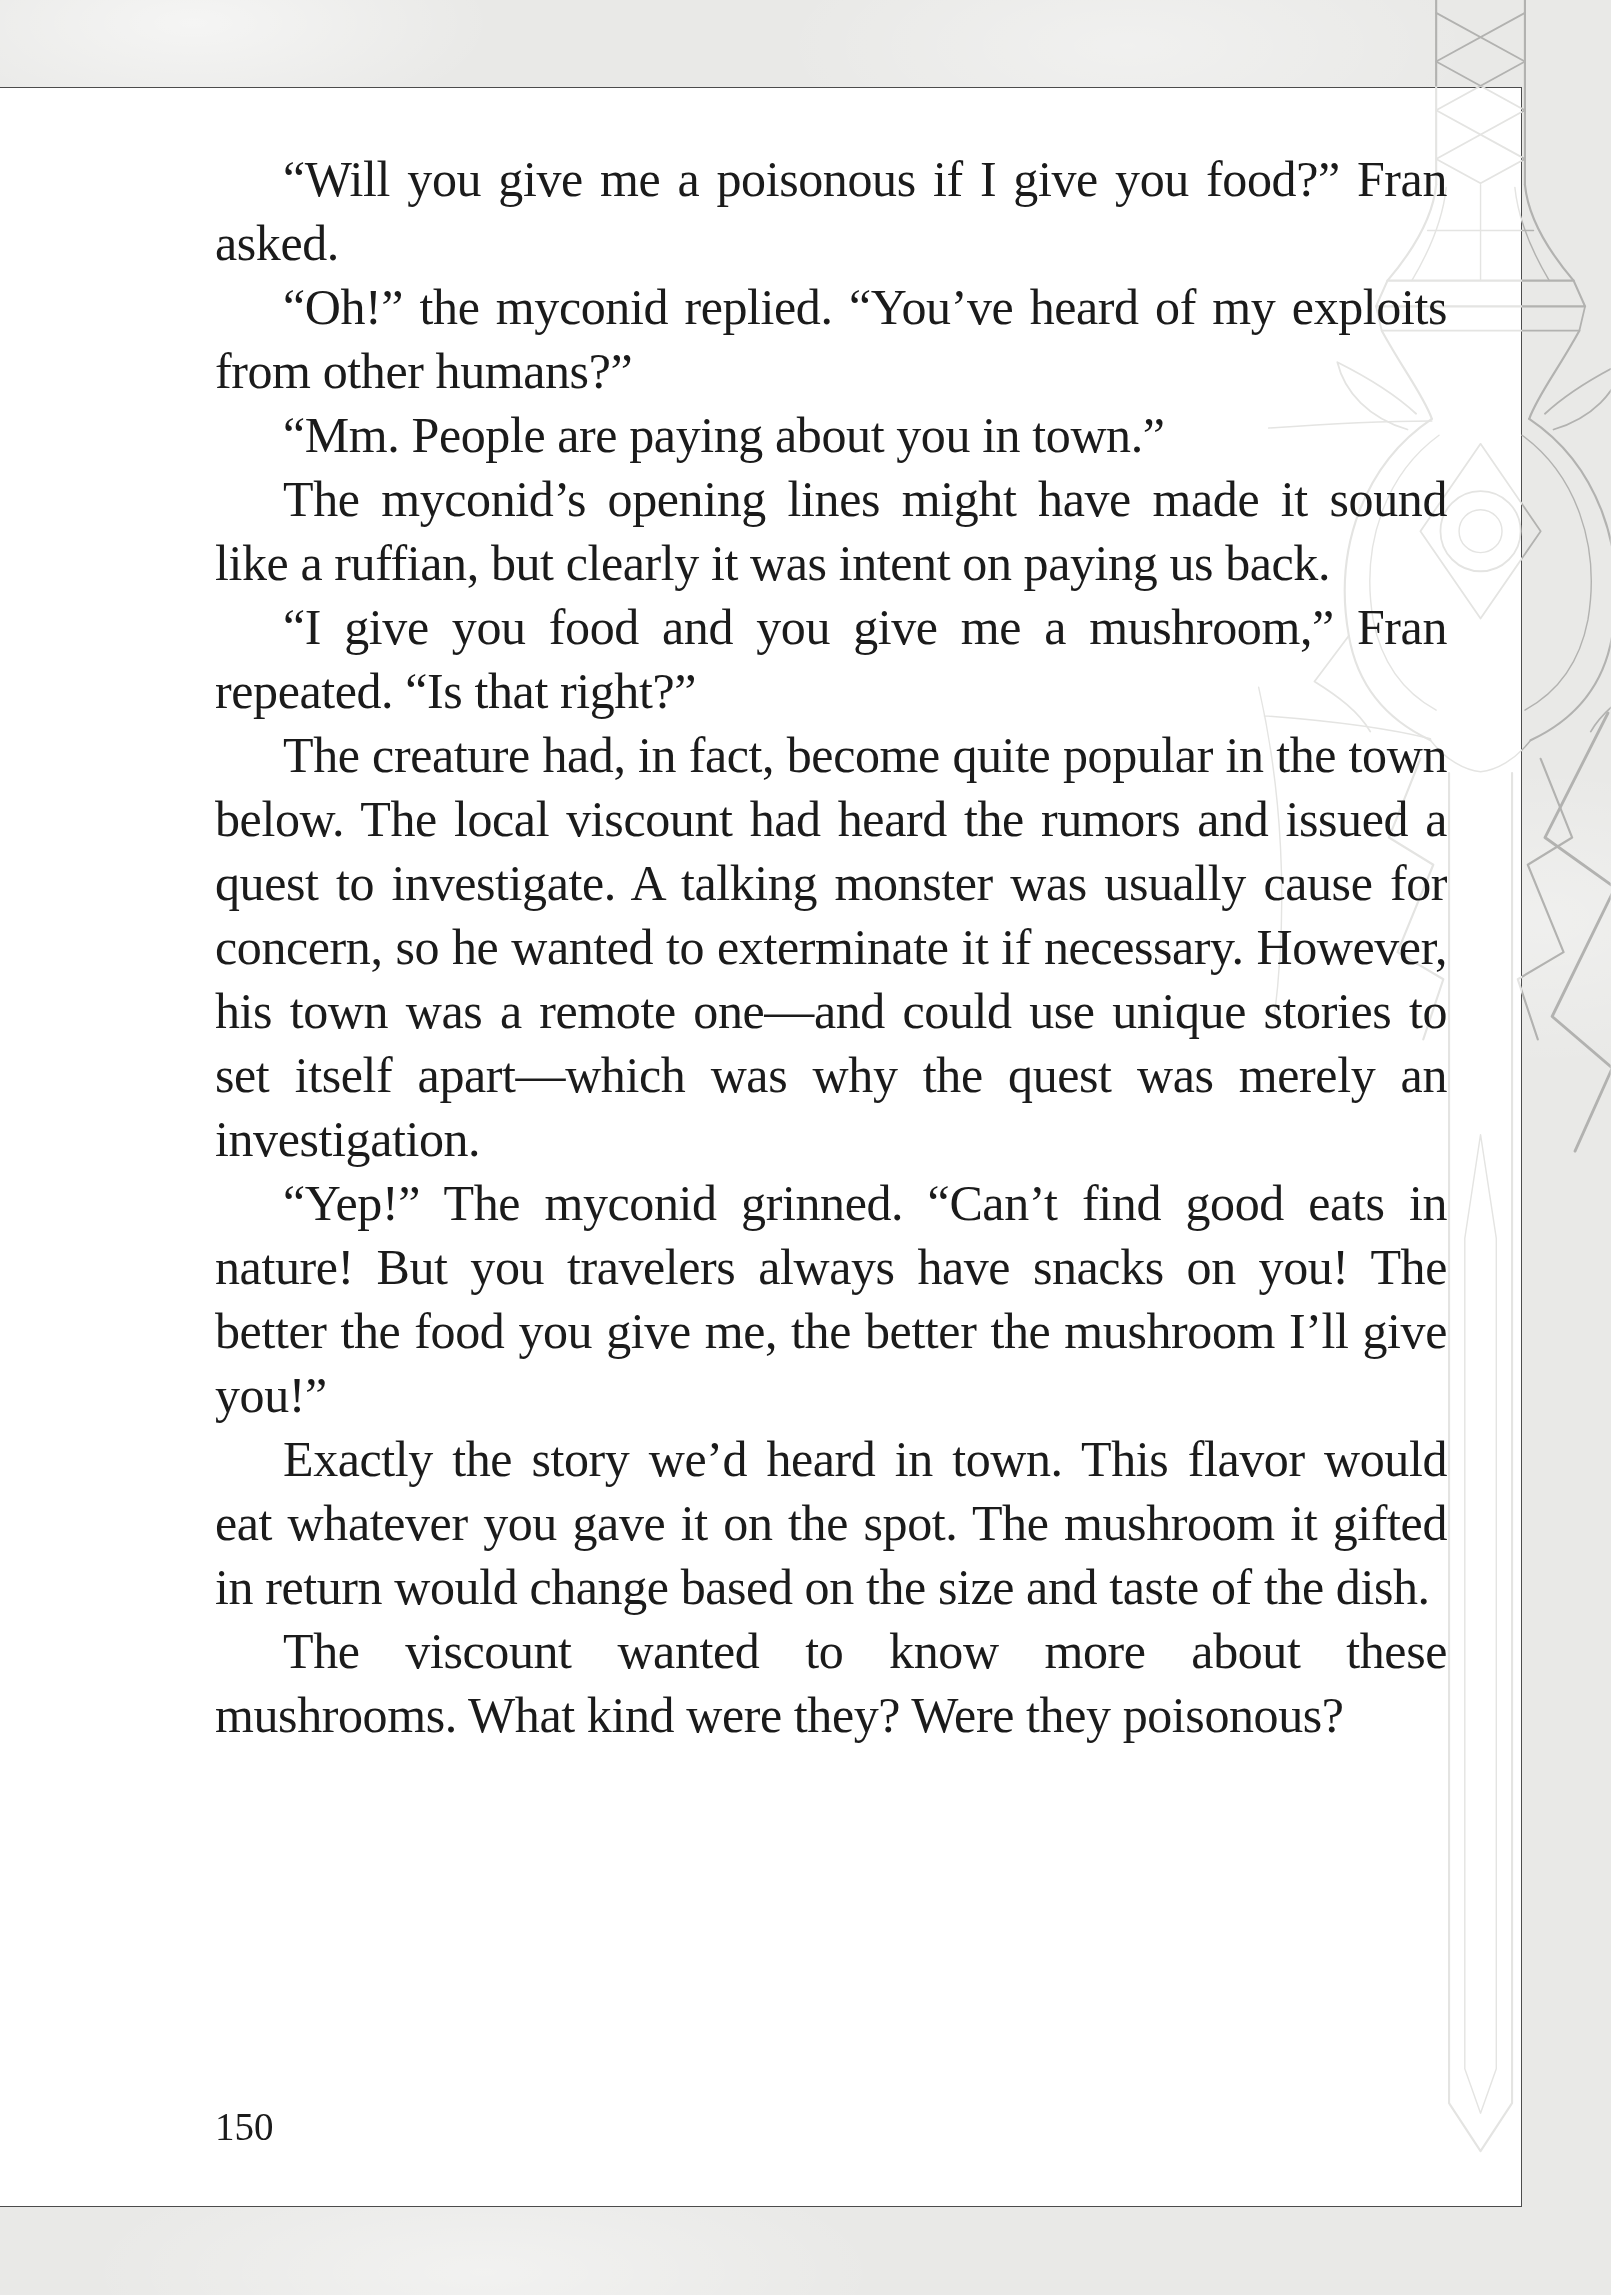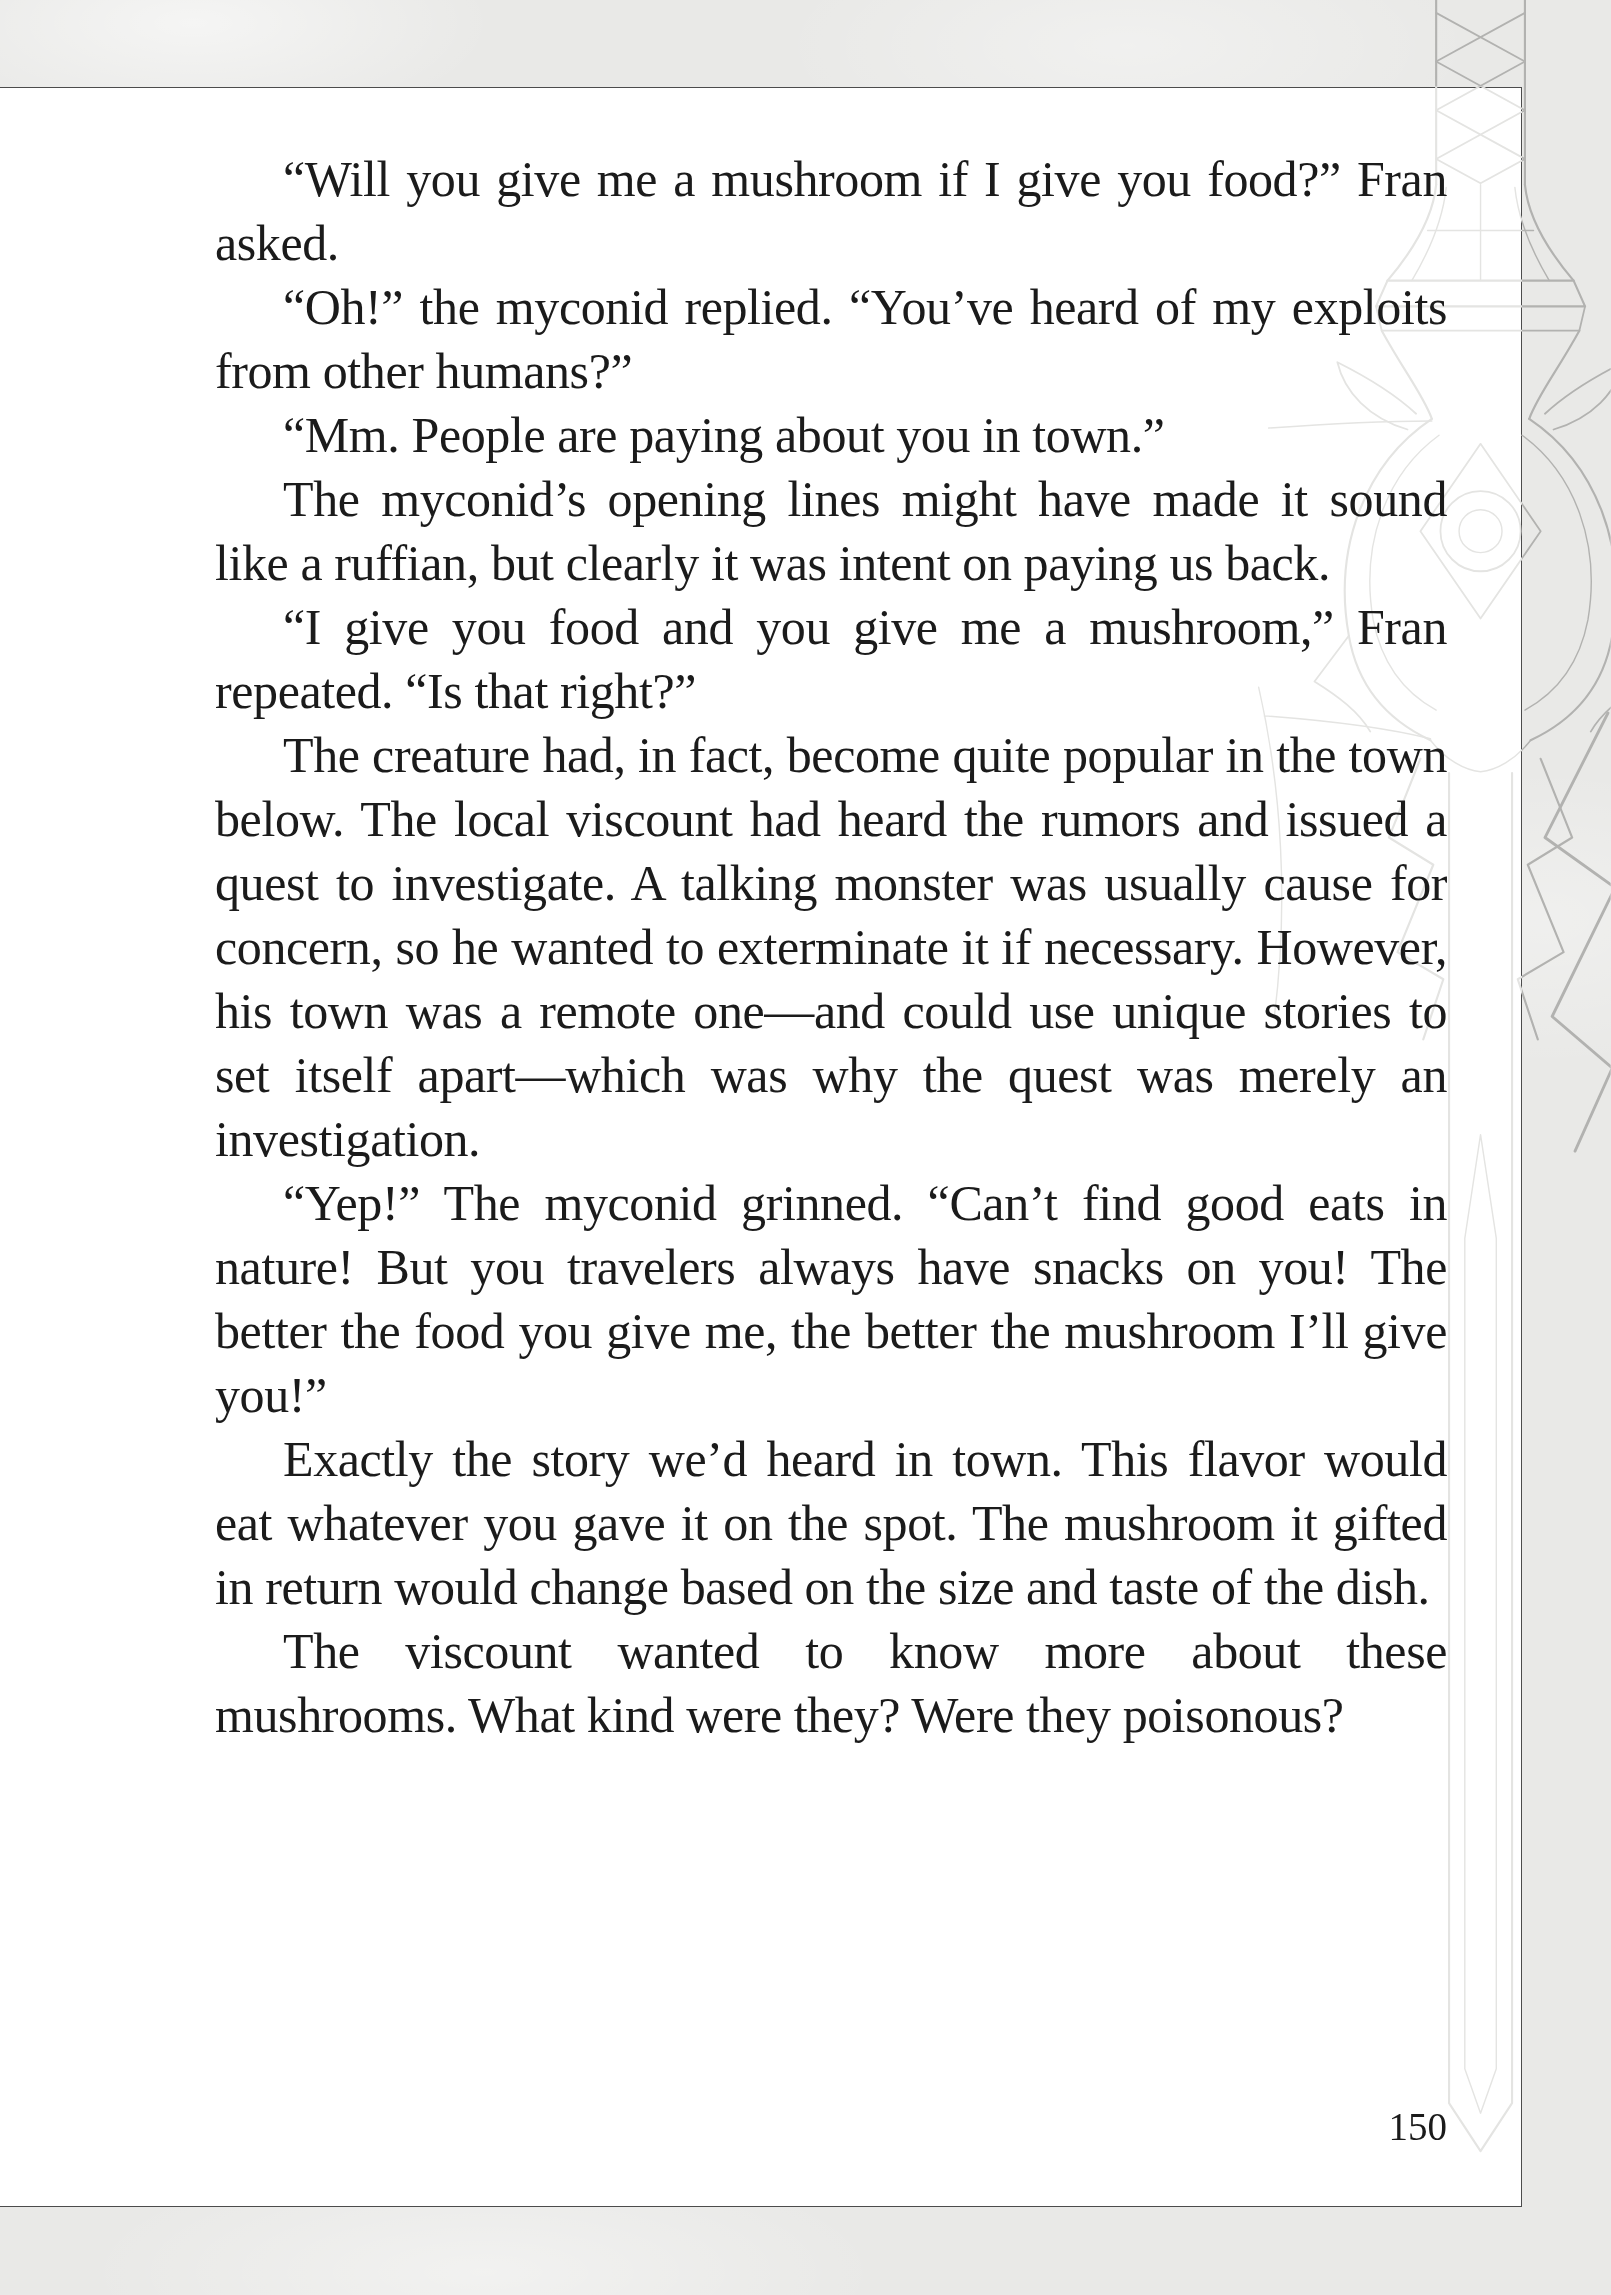--- a/index.html
+++ b/index.html
@@ -53,21 +53,21 @@
   }
   .text-column p {
     margin: 0;
     text-indent: 68px;
   }
   .page-number {
     position: absolute;
     left: 215px; top: 2104px;
     width: 1232px;
     z-index: 3;
-    text-align: right;
+    text-align: left;
     font-size: 39px;
     color: var(--ink, #1b1b1b);
     font-variant-numeric: oldstyle-nums;
   }
 </style>
 </head>
 <body>
 
 <div class="page">
 
@@ -119,21 +119,21 @@
 
         <path stroke-width="3" d="M2024 1080 L2024 2938 M2112 1080 L2112 2938 M2024 2938 L2068 3005 L2112 2938"></path>
         <path stroke-width="2" d="M2046 1730 L2068 1585 L2090 1730 M2046 1730 L2046 2890 M2090 1730 L2090 2890 M2046 2890 L2068 2952 L2090 2890"></path>
       </g>
     </defs>
     <use href="#sword" class="sword-faint" clip-path="url(#clipBox)"></use>
     <use href="#sword" class="sword-dark" clip-path="url(#clipMargins)"></use>
   </svg>
 
   <div class="text-column">
-      <p>“Will you give me a mushroom if I give you food?” Fran asked.</p>
+      <p>“Will you give me a poisonous if I give you food?” Fran asked.</p>
       <p>“Oh!” the myconid replied. “You’ve heard of my exploits from other humans?”</p>
       <p>“Mm. People are paying about you in town.”</p>
       <p>The myconid’s opening lines might have made it sound like a ruffian, but clearly it was intent on paying us back.</p>
       <p>“I give you food and you give me a mushroom,” Fran repeated. “Is that right?”</p>
       <p>The creature had, in fact, become quite popular in the town below. The local viscount had heard the rumors and issued a quest to investigate. A talking monster was usually cause for concern, so he wanted to exterminate it if necessary. However, his town was a remote one—and could use unique stories to set itself apart—which was why the quest was merely an investigation.</p>
       <p>“Yep!” The myconid grinned. “Can’t find good eats in nature! But you travelers always have snacks on you! The better the food you give me, the better the mushroom I’ll give you!”</p>
       <p>Exactly the story we’d heard in town. This flavor would eat whatever you gave it on the spot. The mushroom it gifted in return would change based on the size and taste of the dish.</p>
       <p>The viscount wanted to know more about these mushrooms. What kind were they? Were they poisonous?</p>
     </div>
 

